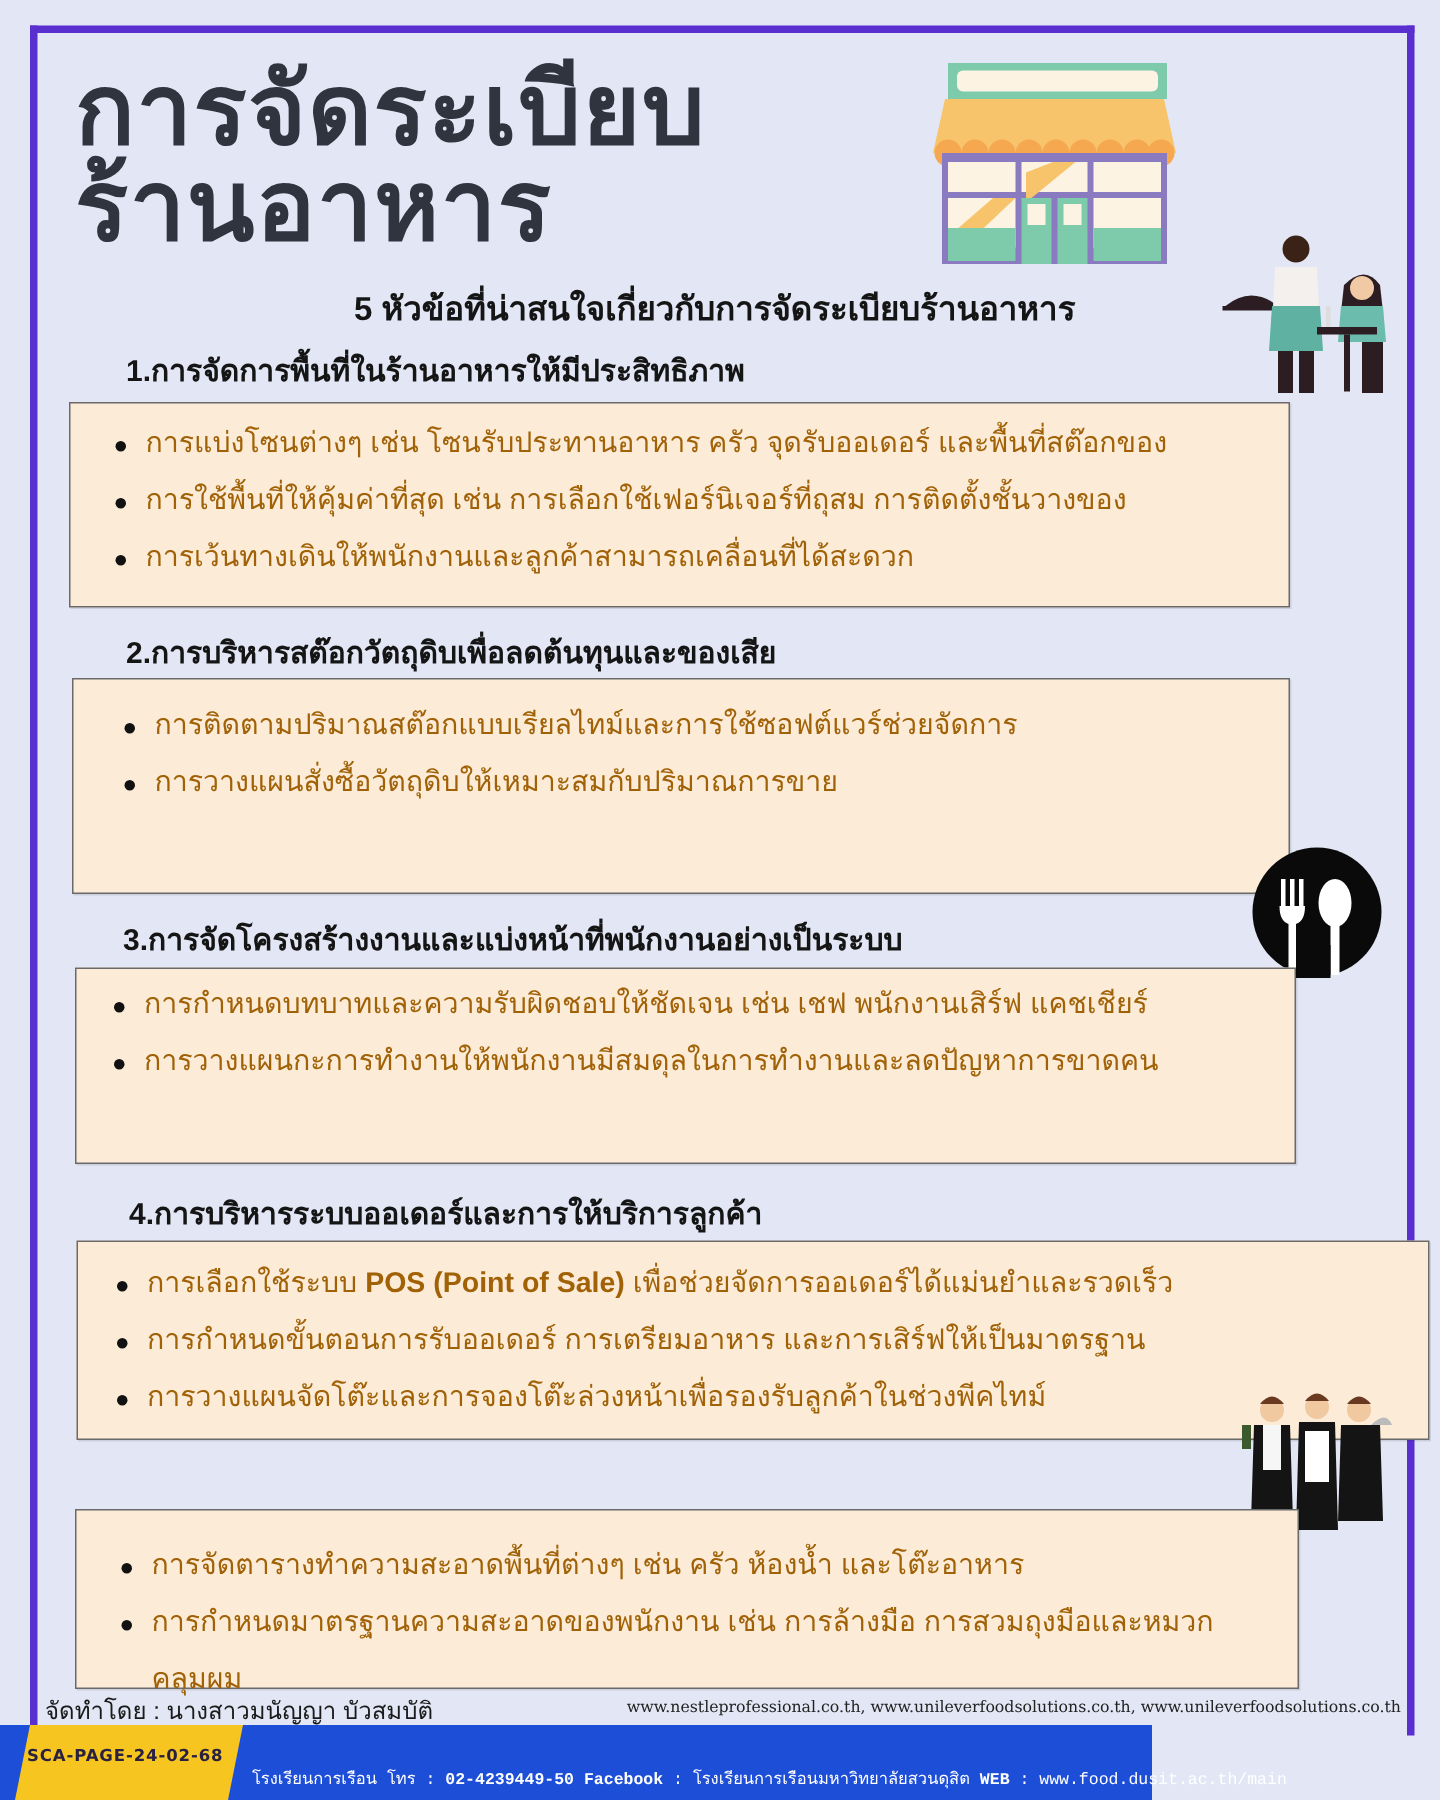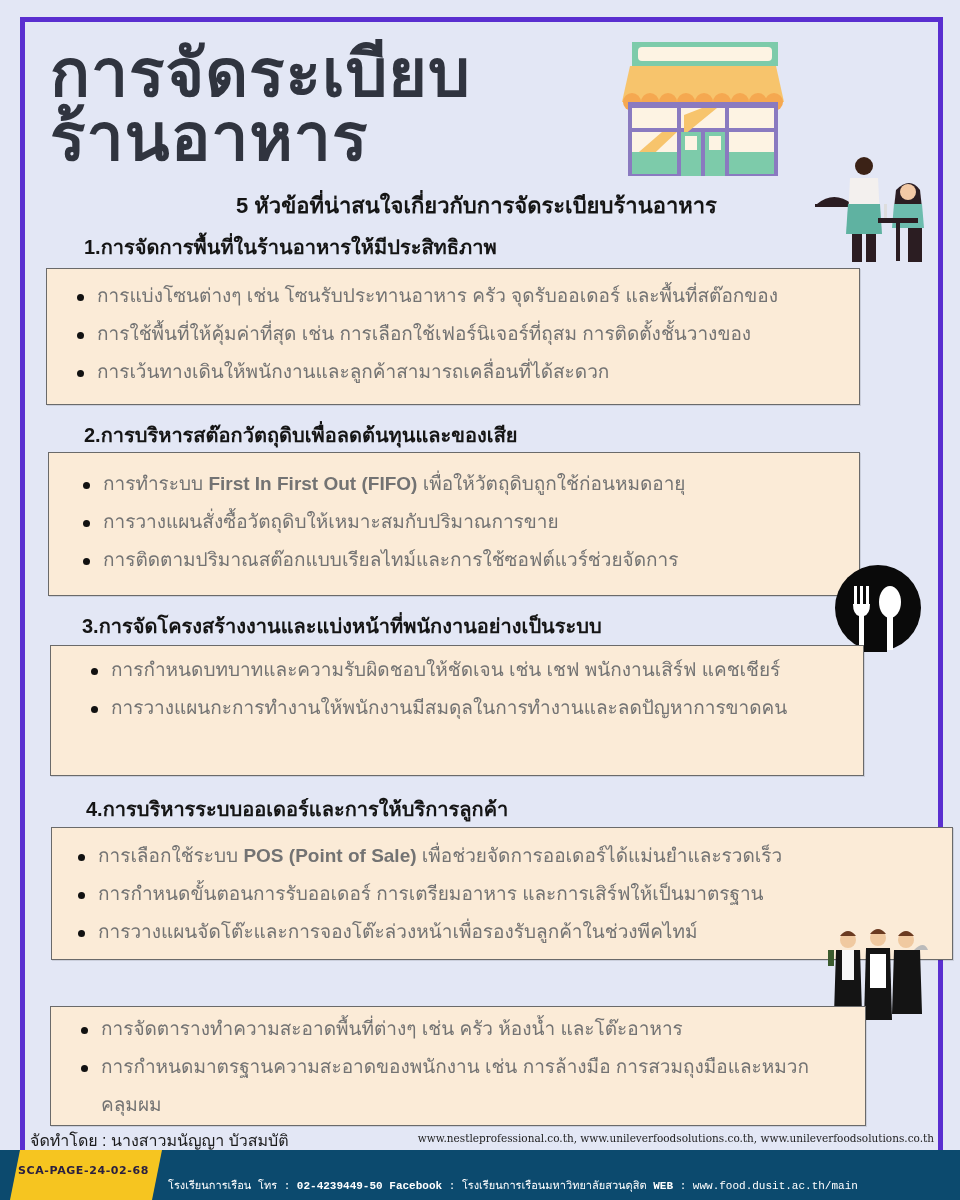--- a/index.html
+++ b/index.html
@@ -49,21 +49,21 @@
     background: #fbebd7;
     border: 1.5px solid #6a6a6a;
     box-shadow: 1px 1px 0 rgba(0,0,0,0.1);
   }
   .box ul { list-style: none; padding-left: 28px; }
   .box li {
     position: relative;
     font-family: "Liberation Sans", sans-serif;
     font-size: 19px;
     line-height: 38px;
-    color: #737373;
+    color: #a16207;
     padding-left: 22px;
   }
   .box li::before {
     content: "";
     position: absolute;
     left: 2px; top: 17px;
     width: 7px; height: 7px;
     border-radius: 50%;
     background: #111;
   }
@@ -78,22 +78,22 @@
   .refs {
     position: absolute;
     right: 26px; top: 1132px;
     font-family: "DejaVu Serif", serif;
     font-size: 10.5px;
     color: #222;
   }
   .footer {
     position: absolute;
     left: 0; top: 1150px;
-    width: 960px; height: 50px;
-    background: #0c4a6e;
+    width: 768px; height: 50px;
+    background: #1d4ed8;
     padding-left: 39px;
   }
   .footer .code {
     position: absolute;
     left: 10px; top: 0; height: 50px; width: 152px;
     background: #f6c520;
     clip-path: polygon(10px 0, 100% 0, 142px 100%, 0 100%);
   }
   .footer .code span {
     position: absolute; left: 8px; top: 14px;
@@ -175,40 +175,39 @@
   <ul style="padding-top:8px;">
     <li>การแบ่งโซนต่างๆ เช่น โซนรับประทานอาหาร ครัว จุดรับออเดอร์ และพื้นที่สต๊อกของ</li>
     <li>การใช้พื้นที่ให้คุ้มค่าที่สุด เช่น การเลือกใช้เฟอร์นิเจอร์ที่ถุสม การติดตั้งชั้นวางของ</li>
     <li>การเว้นทางเดินให้พนักงานและลูกค้าสามารถเคลื่อนที่ได้สะดวก</li>
   </ul>
 </div>
 
 <div class="sec-head" style="left:56px; top:419px;">2.การบริหารสต๊อกวัตถุดิบเพื่อลดต้นทุนและของเสีย</div>
 <div class="box" style="left:48px; top:452px; width:812px; height:144px;">
   <ul style="padding-top:12px; padding-left:32px;">
-    <li><span>การทำระบบ </span><span class="en">First In First Out (FIFO)</span><span> เพื่อให้วัตถุดิบถูกใช้ก่อนหมดอายุ</span></li>
+    <li>การติดตามปริมาณสต๊อกแบบเรียลไทม์และการใช้ซอฟต์แวร์ช่วยจัดการ</li>
     <li>การวางแผนสั่งซื้อวัตถุดิบให้เหมาะสมกับปริมาณการขาย</li>
-    <li>การติดตามปริมาณสต๊อกแบบเรียลไทม์และการใช้ซอฟต์แวร์ช่วยจัดการ</li>
   </ul>
 </div>
 
 <svg class="illus" style="left:834px; top:564px;" width="88" height="88" viewBox="0 0 88 88">
   <circle cx="44" cy="44" r="43" fill="#0a0a0a"></circle>
   <rect x="20" y="22" width="3" height="20" fill="#fff"></rect>
   <rect x="26" y="22" width="3" height="20" fill="#fff"></rect>
   <rect x="32" y="22" width="3" height="20" fill="#fff"></rect>
   <path d="M19,40 L36,40 Q36,50 30,52 L30,86 L25,86 L25,52 Q19,50 19,40 Z" fill="#fff"></path>
   <ellipse cx="56" cy="38" rx="11" ry="16" fill="#fff"></ellipse>
   <rect x="53" y="50" width="6" height="36" fill="#fff"></rect>
   <rect x="30" y="66" width="23" height="22" fill="#0a0a0a"></rect>
 </svg>
 
 <div class="sec-head" style="left:54px; top:610px;">3.การจัดโครงสร้างงานและแบ่งหน้าที่พนักงานอย่างเป็นระบบ</div>
 <div class="box" style="left:50px; top:645px; width:814px; height:131px;">
-  <ul style="padding-top:5px; padding-left:38px;">
+  <ul style="padding-top:5px; padding-left:23px;">
     <li>การกำหนดบทบาทและความรับผิดชอบให้ชัดเจน เช่น เชฟ พนักงานเสิร์ฟ แคชเชียร์</li>
     <li>การวางแผนกะการทำงานให้พนักงานมีสมดุลในการทำงานและลดปัญหาการขาดคน</li>
   </ul>
 </div>
 
 <div class="sec-head" style="left:58px; top:793px;">4.การบริหารระบบออเดอร์และการให้บริการลูกค้า</div>
 <div class="box" style="left:51px; top:827px; width:902px; height:133px;">
   <ul style="padding-top:9px; padding-left:24px;">
     <li><span>การเลือกใช้ระบบ </span><span class="en">POS (Point of Sale)</span><span> เพื่อช่วยจัดการออเดอร์ได้แม่นยำและรวดเร็ว</span></li>
     <li>การกำหนดขั้นตอนการรับออเดอร์ การเตรียมอาหาร และการเสิร์ฟให้เป็นมาตรฐาน</li>
@@ -233,21 +232,21 @@
   <g>
     <circle cx="80" cy="16" r="8" fill="#f0c9a0"></circle>
       <path d="M72,12 Q80,2 88,12 Z" fill="#6a3a20"></path>
     <path d="M68,26 L94,26 L96,90 L66,90 Z" fill="#141414"></path>
     <path d="M88,26 Q98,16 102,26 Z" fill="#bbbbbb"></path>
   </g>
 </svg>
 
 <div class="sec-head" style="left:60px; top:1007px;">5.การรักษาความสะอาดและมาตรฐานสุขอนามัยในร้าน</div>
 <div class="box" style="left:50px; top:1006px; width:816px; height:120px;">
-  <ul style="padding-top:3px; padding-left:28px; padding-right:40px;">
+  <ul style="padding-top:18px; padding-left:28px; padding-right:40px;">
     <li>การจัดตารางทำความสะอาดพื้นที่ต่างๆ เช่น ครัว ห้องน้ำ และโต๊ะอาหาร</li>
     <li>การกำหนดมาตรฐานความสะอาดของพนักงาน เช่น การล้างมือ การสวมถุงมือและหมวกคลุมผม</li>
   </ul>
 </div>
 
 <div class="credit">จัดทำโดย : นางสาวมนัญญา บัวสมบัติ</div>
 <div class="refs">www.nestleprofessional.co.th, www.unileverfoodsolutions.co.th, www.unileverfoodsolutions.co.th</div>
 
 <div class="footer">
   <div class="code">

